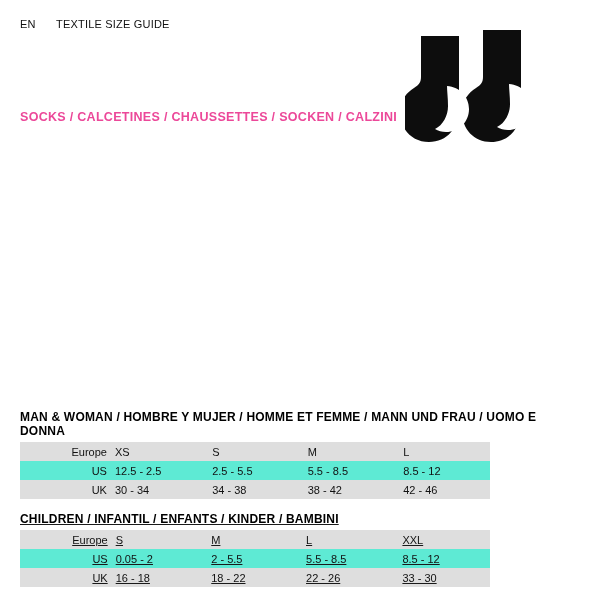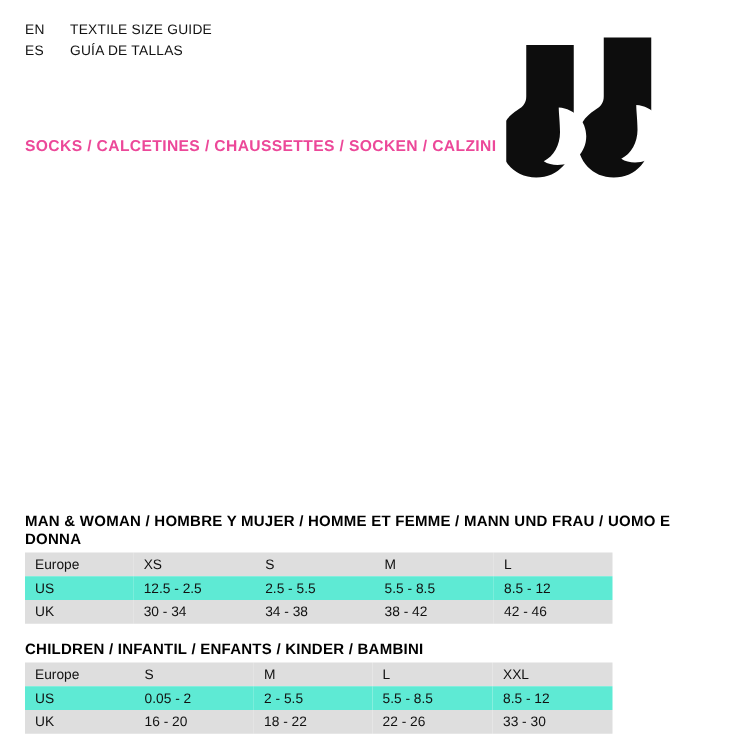--- a/index.html
+++ b/index.html
@@ -57,21 +57,21 @@
     height: 155px;
   }
 
   
   .table-section {
     position: absolute;
     left: 20px;
     width: 560px;
   }
   .section-man { top: 410px; }
-  .section-children { top: 512px; }
+  .section-children { top: 512px; text-decoration: underline; }
 
   .section-title {
     font-size: 12px;
     font-weight: bold;
     color: #000;
     letter-spacing: 0.2px;
     margin-bottom: 4px;
   }
 
   table.size-table {
@@ -84,41 +84,37 @@
     height: 15px;
     vertical-align: middle;
     white-space: nowrap;
   }
   table.size-table tr.shaded td {
     background: #dedede;
   }
   table.size-table tr.plain td {
     background: #5eead4;
   }
-  .col-label { width: 95px; }
+  .col-label { width: 95px; text-align: right; }
   .col-v0 { width: 105px; }
   .col-v1 { width: 105px; }
   .col-v2 { width: 105px; }
   .col-v3 { width: 105px; }
 
   
   .tbl-man { width: 470px; }
   .tbl-children { width: 470px; }
 </style>
 </head>
 <body>
 
 <div class="lang-block">
   <div class="lang-row">
     <span class="lang-code">EN</span>
     <span class="lang-text">TEXTILE SIZE GUIDE</span>
-  </div>
-  <div class="lang-row">
-    <span class="lang-code">ES</span>
-    <span class="lang-text">GUÍA DE TALLAS</span>
   </div>
 </div>
 
 <div class="product-title">SOCKS / CALCETINES / CHAUSSETTES / SOCKEN / CALZINI</div>
 
 <div class="illustration">
   <svg width="160" height="155" viewBox="0 0 160 155" xmlns="http://www.w3.org/2000/svg">
 
     <g>
       <path d="M78 12 h38 v78 c0 20 -12 34 -30 34 c-17 0 -29 -13 -29 -30 c0 -11 6 -19 14 -24 c5 -3 7 -6 7 -11 z" fill="#0d0d0d"></path>
@@ -174,20 +170,20 @@
       </tr>
       <tr class="plain">
         <td class="col-label">US</td>
         <td class="col-v0">0.05 - 2</td>
         <td class="col-v1">2 - 5.5</td>
         <td class="col-v2">5.5 - 8.5</td>
         <td class="col-v3">8.5 - 12</td>
       </tr>
       <tr class="shaded">
         <td class="col-label">UK</td>
-        <td class="col-v0">16 - 20</td>
+        <td class="col-v0">16 - 18</td>
         <td class="col-v1">18 - 22</td>
         <td class="col-v2">22 - 26</td>
         <td class="col-v3">33 - 30</td>
       </tr>
     </tbody>
   </table>
 </div>
 
 </body></html>

